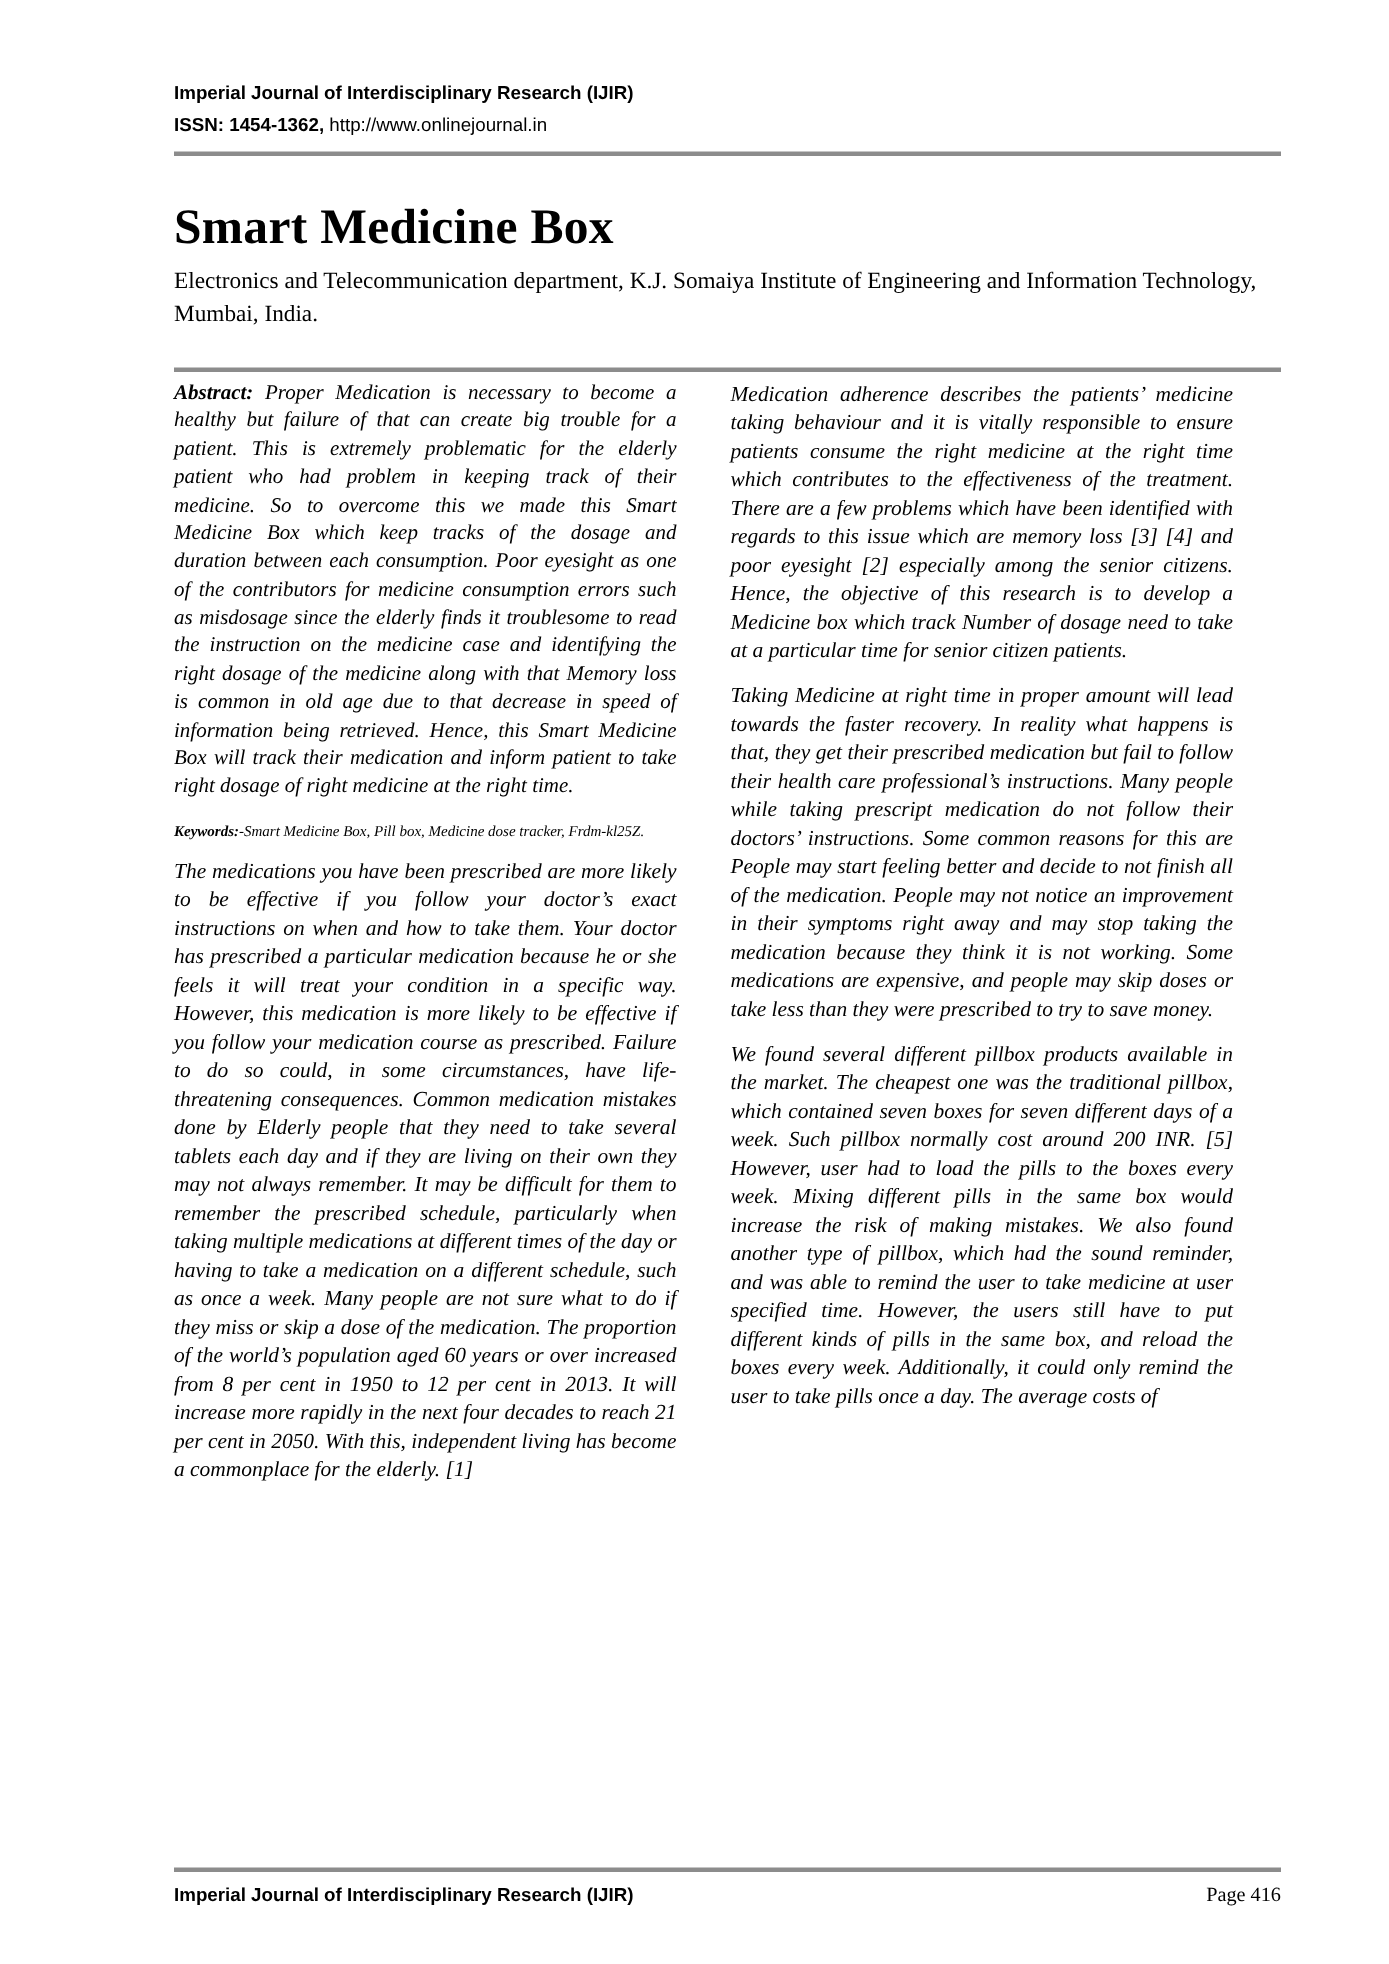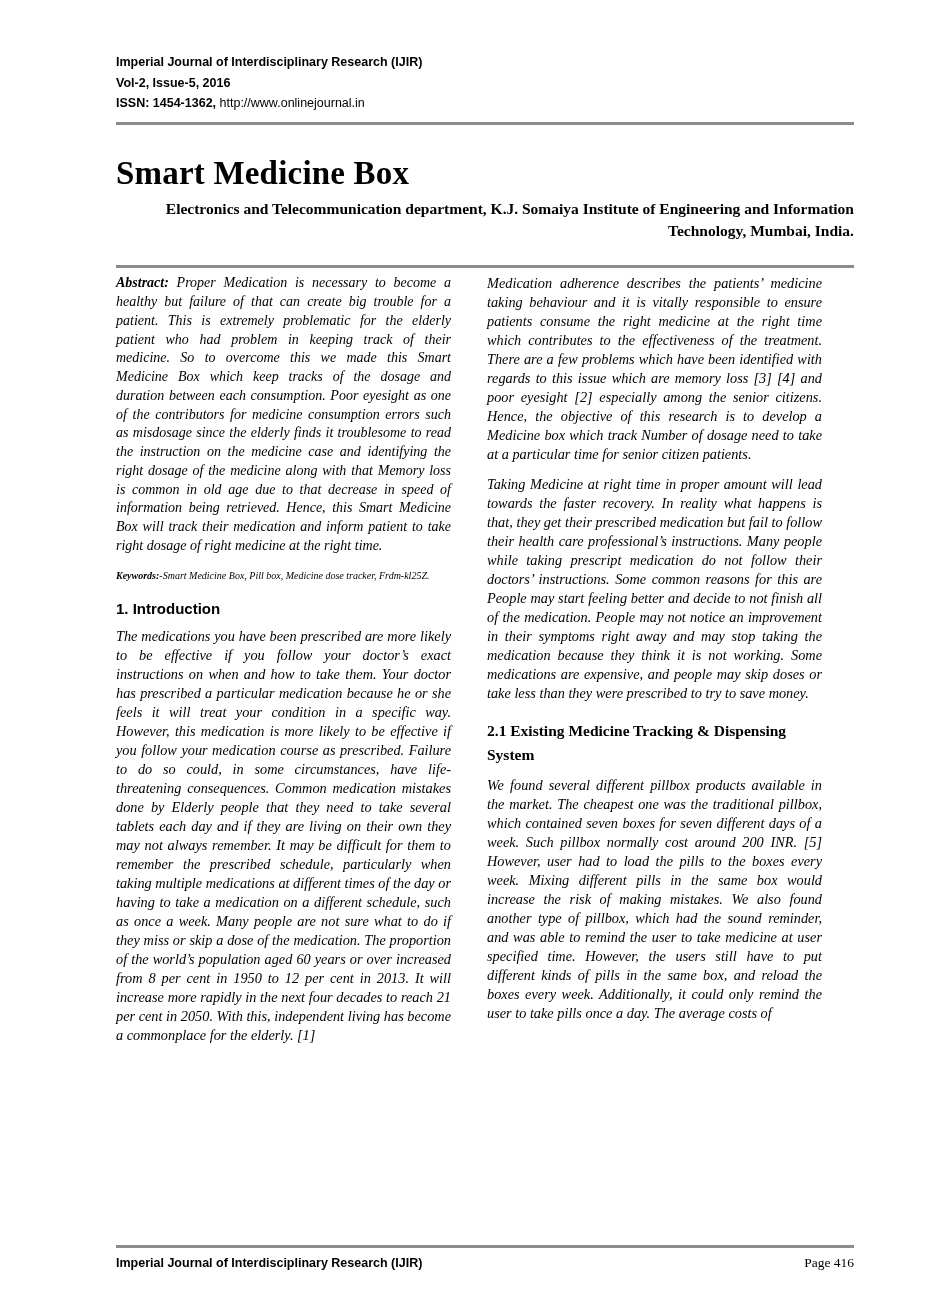--- a/index.html
+++ b/index.html
@@ -45,25 +45,24 @@
     margin: 30px 0 0 0;
     letter-spacing: 0.2px;
   }
   .authors {
     text-align: center;
     font-size: 21px;
     margin: 34px 0 0 0;
     line-height: 1.35;
   }
   .affiliation {
-    text-align: right;
+    text-align: left;
     font-size: 15.5px;
     line-height: 1.4;
     margin: 6px 0 0 0;
-    font-weight: bold;
   }
   .rule-under-head {
     border-top: 3px solid #8c8c8c;
     margin: 24px 0 0 0;
   }
   
   .columns {
     display: flex;
     margin-top: 6px;
     gap: 36px;
@@ -138,52 +137,49 @@
     font-size: 13.5px;
   }
 </style>
 </head>
 <body>
 
 <div class="page">
 
   <div class="journal-header">
     <div>Imperial Journal of Interdisciplinary Research (IJIR)</div>
-    <div>Vol-2, Issue-5, 2016</div>
     <div class="line3"><span>ISSN: 1454-1362,</span> <span class="url">http://www.onlinejournal.in</span></div>
   </div>
 
   <div class="rule-top"></div>
 
   <h1 class="paper-title">Smart Medicine Box</h1>
 
 
   <div class="affiliation">Electronics and Telecommunication department, K.J. Somaiya Institute of Engineering and Information Technology, Mumbai, India.</div>
 
   <div class="rule-under-head"></div>
 
   <div class="columns">
 
     <div class="col">
       <p class="abstract"><b>Abstract:</b><span> Proper Medication is necessary to become a healthy but failure of that can create big trouble for a patient. This is extremely problematic for the elderly patient who had problem in keeping track of their medicine. So to overcome this we made this Smart Medicine Box which keep tracks of the dosage and duration between each consumption. Poor eyesight as one of the contributors for medicine consumption errors such as misdosage since the elderly finds it troublesome to read the instruction on the medicine case and identifying the right dosage of the medicine along with that Memory loss is common in old age due to that decrease in speed of information being retrieved. Hence, this Smart Medicine Box will track their medication and inform patient to take right dosage of right medicine at the right time.</span></p>
 
       <p class="keywords"><b>Keywords:</b><span>-Smart Medicine Box, Pill box, Medicine dose tracker, Frdm-kl25Z.</span></p>
 
-      <h2 class="section">1. Introduction</h2>
 
       <p>The medications you have been prescribed are more likely to be effective if you follow your doctor’s exact instructions on when and how to take them. Your doctor has prescribed a particular medication because he or she feels it will treat your condition in a specific way. However, this medication is more likely to be effective if you follow your medication course as prescribed. Failure to do so could, in some circumstances, have life-threatening consequences. Common medication mistakes done by Elderly people that they need to take several tablets each day and if they are living on their own they may not always remember. It may be difficult for them to remember the prescribed schedule, particularly when taking multiple medications at different times of the day or having to take a medication on a different schedule, such as once a week. Many people are not sure what to do if they miss or skip a dose of the medication. The proportion of the world’s population aged 60 years or over increased from 8 per cent in 1950 to 12 per cent in 2013. It will increase more rapidly in the next four decades to reach 21 per cent in 2050. With this, independent living has become a commonplace for the elderly. [1]</p>
     </div>
 
     <div class="col">
       <p>Medication adherence describes the patients’ medicine taking behaviour and it is vitally responsible to ensure patients consume the right medicine at the right time which contributes to the effectiveness of the treatment. There are a few problems which have been identified with regards to this issue which are memory loss [3] [4] and poor eyesight [2] especially among the senior citizens. Hence, the objective of this research is to develop a Medicine box which track Number of dosage need to take at a particular time for senior citizen patients.</p>
 
 
       <p>Taking Medicine at right time in proper amount will lead towards the faster recovery. In reality what happens is that, they get their prescribed medication but fail to follow their health care professional’s instructions. Many people while taking prescript medication do not follow their doctors’ instructions. Some common reasons for this are People may start feeling better and decide to not finish all of the medication. People may not notice an improvement in their symptoms right away and may stop taking the medication because they think it is not working. Some medications are expensive, and people may skip doses or take less than they were prescribed to try to save money.</p>
 
-      <h3 class="subsection">2.1 Existing Medicine Tracking &amp; Dispensing System</h3>
 
       <p>We found several different pillbox products available in the market. The cheapest one was the traditional pillbox, which contained seven boxes for seven different days of a week. Such pillbox normally cost around 200 INR. [5] However, user had to load the pills to the boxes every week. Mixing different pills in the same box would increase the risk of making mistakes. We also found another type of pillbox, which had the sound reminder, and was able to remind the user to take medicine at user specified time. However, the users still have to put different kinds of pills in the same box, and reload the boxes every week. Additionally, it could only remind the user to take pills once a day. The average costs of</p>
     </div>
 
   </div>
 
   <div class="footer">
     <div class="footer-rule"></div>
     <div class="footer-row">
       <span>Imperial Journal of Interdisciplinary Research (IJIR)</span>

